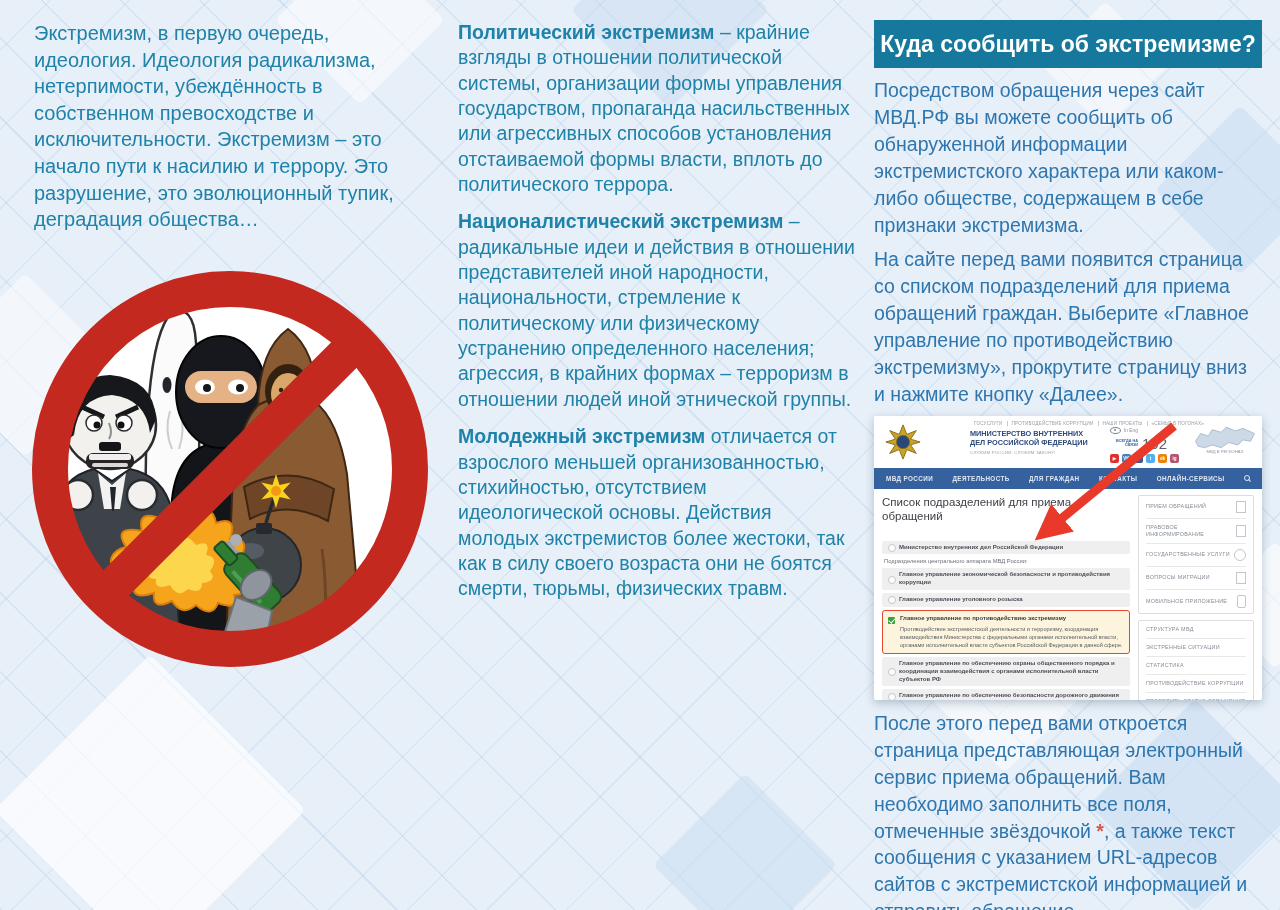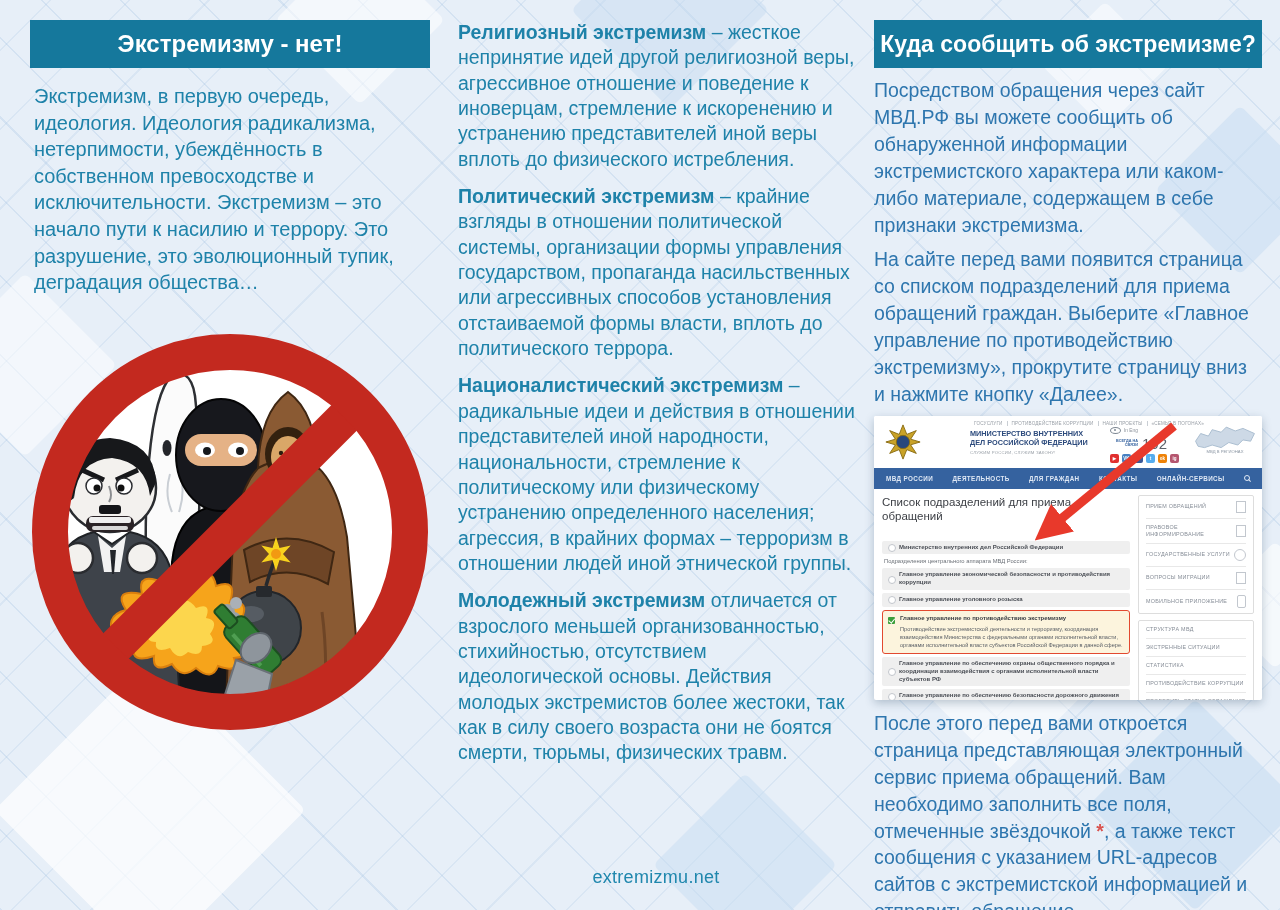--- a/index.html
+++ b/index.html
@@ -93,23 +93,20 @@
 <div class="dmd" style="left:1060px;top:20px;width:90px;height:90px;background:rgba(255,255,255,.5);"></div>
 <div class="dmd" style="left:1180px;top:130px;width:120px;height:120px;background:rgba(198,220,241,.5);"></div>
 <div class="dmd" style="left:-40px;top:300px;width:130px;height:130px;background:rgba(255,255,255,.5);"></div>
 <div class="dmd" style="left:40px;top:700px;width:220px;height:220px;background:rgba(255,255,255,.7);"></div>
 <div class="dmd" style="left:680px;top:800px;width:130px;height:130px;background:rgba(199,221,242,.5);"></div>
 <div class="dmd" style="left:950px;top:640px;width:110px;height:110px;background:rgba(255,255,255,.55);"></div>
 <div class="dmd" style="left:1120px;top:730px;width:150px;height:150px;background:rgba(197,219,241,.55);"></div>
 <div class="dmd" style="left:1230px;top:560px;width:90px;height:90px;background:rgba(255,255,255,.6);"></div>
 
 <section class="col col1">
-  <div class="hbar">
-    <span>Экстремизму - нет!</span>
-  </div>
   <p class="txt">Экстремизм, в первую очередь, идеология. Идеология радикализма, нетерпимости, убеждённость в собственном превосходстве и исключительности. Экстремизм – это начало пути к насилию и террору. Это разрушение, это эволюционный тупик, деградация общества…</p>
 
   <svg class="illus" width="420" height="440" viewBox="0 0 420 440">
     <defs>
       <clipPath id="innerC">
           <circle cx="210" cy="220" r="163"></circle>
         </clipPath>
       <clipPath id="outerC">
           <circle cx="210" cy="220" r="197"></circle>
         </clipPath>
@@ -194,34 +191,30 @@
     </g>
 
     <g clip-path="url(#outerC)">
       <rect x="-205" y="-18" width="410" height="36" transform="translate(210,220) rotate(-45)" fill="#c3291f"></rect>
     </g>
     <circle cx="210" cy="220" r="180" fill="none" stroke="#c3291f" stroke-width="36"></circle>
   </svg>
 </section>
 
 <section class="col col2">
-  <p class="txt"><b>Религиозный экстремизм</b><span> – жесткое непринятие идей другой религиозной веры, агрессивное отношение и поведение к иноверцам, стремление к искоренению и устранению представителей иной веры вплоть до физического истребления.</span></p>
   <p class="txt"><b>Политический экстремизм</b><span> – крайние взгляды в отношении политической системы, организации формы управления государством, пропаганда насильственных или агрессивных способов установления отстаиваемой формы власти, вплоть до политического террора.</span></p>
   <p class="txt"><b>Националистический экстремизм</b><span> – радикальные идеи и действия в отношении представителей иной народности, национальности, стремление к политическому или физическому устранению определенного населения; агрессия, в крайних формах – терроризм в отношении людей иной этнической группы.</span></p>
   <p class="txt"><b>Молодежный экстремизм</b><span> отличается от взрослого меньшей организованностью, стихийностью, отсутствием идеологической основы. Действия молодых экстремистов более жестоки, так как в силу своего возраста они не боятся смерти, тюрьмы, физических травм.</span></p>
-  <div class="footer">
-    <span>extremizmu.net</span>
-  </div>
 </section>
 
 <section class="col col3">
   <div class="hbar">
     <span>Куда сообщить об экстремизме?</span>
   </div>
-  <p class="txt">Посредством обращения через сайт МВД.РФ вы можете сообщить об обнаруженной информации экстремистского характера или каком-либо материале, содержащем в себе признаки экстремизма.</p>
+  <p class="txt">Посредством обращения через сайт МВД.РФ вы можете сообщить об обнаруженной информации экстремистского характера или каком-либо обществе, содержащем в себе признаки экстремизма.</p>
   <p class="txt">На сайте перед вами появится страница со списком подразделений для приема обращений граждан. Выберите «Главное управление по противодействию экстремизму», прокрутите страницу вниз и нажмите кнопку «Далее».</p>
 
   <div class="site">
     <div class="s-top">
       <svg class="s-logo" width="38" height="38" viewBox="0 0 40 40">
         <polygon points="20,2 24,12 34,8 28,17 38,20 28,23 34,32 24,28 20,38 16,28 6,32 12,23 2,20 12,17 6,8 16,12" fill="#c9a227" stroke="#8a6d14" stroke-width="1"></polygon>
         <circle cx="20" cy="20" r="7" fill="#27477d" stroke="#8a6d14"></circle>
       </svg>
       <div class="s-links">
         <span>ГОСУСЛУГИ</span><span>ПРОТИВОДЕЙСТВИЕ КОРРУПЦИИ</span><span>НАШИ ПРОЕКТЫ</span><span>«СЕМЬЯ В ПОГОНАХ»</span>

